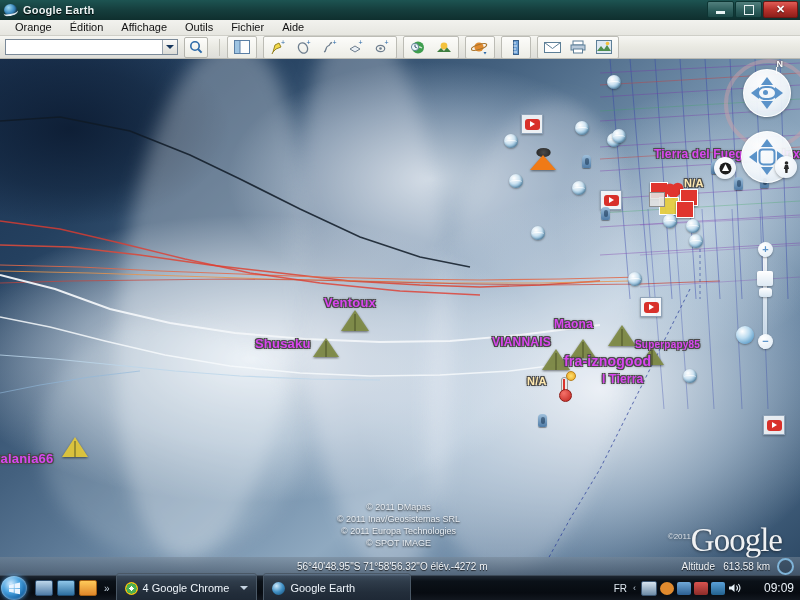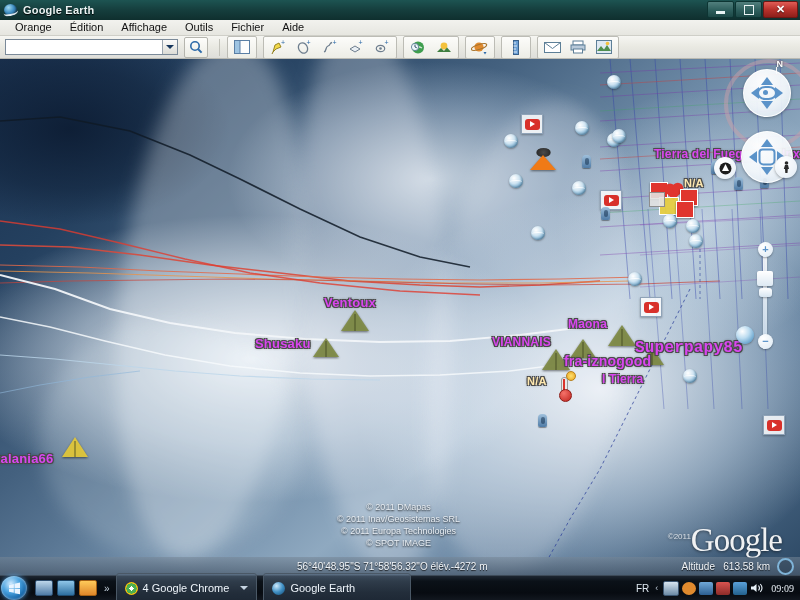--- a/index.html
+++ b/index.html
@@ -275,21 +275,21 @@
   .tbtn-task .tri{border-left:4px solid transparent;border-right:4px solid transparent;border-top:4px solid #c6d4e2;margin-left:6px;}
   .tray{position:absolute;right:0;display:flex;align-items:center;height:25px;padding-right:4px;}
   .tray .fr{color:#dfe8f0;font-size:10px;margin-right:6px;}
   .orangebox{
     width:118px;height:17px;background:linear-gradient(to bottom,#ffffff,#eceff2);
     border:1px solid #9aa6b2;display:flex;align-items:center;justify-content:center;
     color:#1b2430;font-size:11px;margin-right:8px;
   }
   .traychev{color:#b9c6d3;font-size:9px;margin-right:5px;}
   .trayicon{width:14px;height:13px;margin-right:3px;border-radius:2px;flex:none;}
-  .clock{color:#eaf1f7;font-size:10px;margin-left:4px;margin-right:2px;font-family:Liberation Serif, serif;}
+  .clock{color:#eaf1f7;font-size:12px;margin-left:19px;margin-right:2px;}
 </style>
 </head>
 <body>
 
 <div class="app">
 
   <div class="titlebar">
     <div class="tb-icon">
       <div class="globe"></div>
         <div class="swoosh"></div>
@@ -600,22 +600,22 @@
     <div class="greybox" style="left:649px;top:133px;"></div>
     <div class="pglobe" style="left:663px;top:155px;"></div>
     <div class="pglobe" style="left:686px;top:160px;"></div>
 
     <div class="pglobe" style="left:607px;top:16px;"></div>
     <div class="pglobe" style="left:504px;top:75px;"></div>
 
     <div class="mlabel" style="left:324px;top:236px;font-size:13px;">Ventoux</div>
     <div class="mlabel" style="left:255px;top:277px;font-size:13px;">Shusaku</div>
     <div class="mlabel" style="left:492px;top:276px;font-size:12px;">VIANNAIS</div>
-    <div class="mlabel" style="left:568px;top:258px;font-size:12px;">Maona</div>
-    <div class="mlabel" style="left:635px;top:280px;font-size:16px;font-family:Liberation Mono, monospace;">Superpapy85</div>
+    <div class="mlabel" style="left:554px;top:258px;font-size:12px;">Maona</div>
+    <div class="mlabel" style="left:635px;top:280px;font-size:10px;">Superpapy85</div>
     <div class="mlabel" style="left:564px;top:294px;font-size:14px;">fra-iznogood</div>
     <div class="mlabel" style="left:602px;top:313px;font-size:12px;">I Tierra</div>
     <div class="mlabel" style="left:-4px;top:392px;font-size:13px;">talania66</div>
     <div class="mlabel" style="left:654px;top:88px;font-size:12px;">Tierra del Fueg</div>
     <div class="mlabel" style="left:782px;top:88px;font-size:12px;">Inx</div>
     <div class="mlabel na" style="left:684px;top:118px;font-size:11px;">N/A</div>
     <div class="mlabel na" style="left:527px;top:316px;font-size:11px;">N/A</div>
 
     <div class="navwrap">
       <div class="ring compass-ring"></div>

